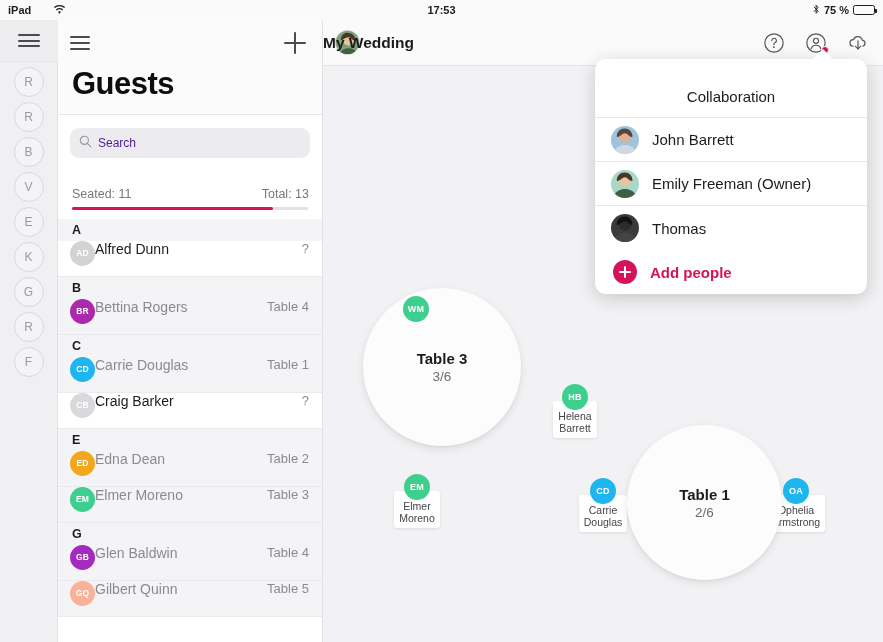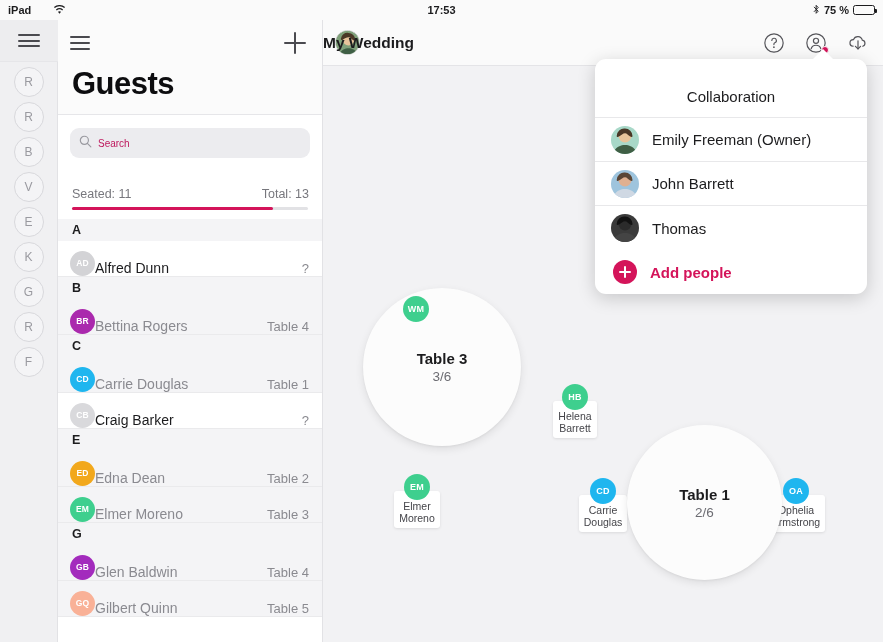--- a/index.html
+++ b/index.html
@@ -61,34 +61,34 @@
   .plus-btn::after{top:2px;bottom:2px;left:12px;width:1.8px;}
   .guests-title {
     font-size: 31px; font-weight: 700; color:#0d0d0f; letter-spacing:-0.5px;
     padding: 0 0 12px 14px; background:#fbfbfb; border-bottom:1px solid #e6e6e9;
   }
   .search-wrap { padding: 13px 12px 0 12px; background:#fff;}
   .search-box {
     height: 30px; background:#ececef; border-radius:9px;
     display:flex; align-items:center; gap:6px; padding: 0 9px;
   }
-  .search-ph { font-size:10px; color:#be185d; }
+  .search-ph { font-size:12px; color:#4c1d95; }
   .counts {
     display:flex; justify-content:space-between; padding: 29px 13px 6px 14px;
     font-size: 12.5px; color: #77777d;
   }
   .prog-track { margin: 0 14px; height: 2.5px; background:#e2e2e5; border-radius:2px; position:relative;}
   .prog-fill { position:absolute;left:0;top:0;bottom:0;background:#d4145a;border-radius:2px;}
 
   .list { margin-top: 9px; }
   .sec-head {
     padding: 4px 0 4px 14px; font-size: 12.5px; font-weight:700; color:#1c1c1e;
     background: #f4f4f6;
   }
-  .grow { background:#f4f4f6; height:36px; display:flex; align-items:flex-end; padding:0 13px 0 12px;
+  .grow { background:#f4f4f6; height:36px; display:flex; align-items:flex-start; padding:0 13px 0 12px;
           border-bottom:1px solid #eaeaec;}
   .grow.unseated { background:#ffffff; }
   .g-av { width:25px;height:25px;border-radius:50%;flex:0 0 25px;
           display:flex;align-items:center;justify-content:center;
           color:#fff;font-size:8.5px;font-weight:700;letter-spacing:.2px;}
   .g-name { flex:1; font-size: 14px; color:#8a8a90; }
   .grow.unseated .g-name { color:#1c1c1e; }
   .g-tbl { font-size: 13px; color:#8a8a90; }
 
   
@@ -354,35 +354,35 @@
       </div>
 
   </div>
 
   <div class="pop-arrow"></div>
   <div class="pop">
     <div class="pop-title">Collaboration</div>
     <div id="pop-rows">
         <div class="pop-row">
           <div class="pop-av"><svg viewBox="0 0 28 28" width="28" height="28">
+              <rect width="28" height="28" fill="#9ec4dd"></rect>
+              <circle cx="14" cy="10" r="6.5" fill="#e0b090"></circle>
+              <path d="M14 2.5a7.5 7.5 0 0 1 7.5 7.5c0 1.2-1.2 1.1-2.3.5-2.1-1.1-3.2-3.2-5.2-3.2S10.1 9.4 8 10.5c-1.1.6-2.3.7-2.3-.5A7.5 7.5 0 0 1 14 2.5z" fill="#5a4636"></path>
+              <path d="M2 28c1.8-6.5 6.8-9 12-9s10.2 2.5 12 9z" fill="#cfd8e3"></path>
+            </svg></div>
+          <div class="pop-name">John Barrett</div>
+        </div>
+        <div class="pop-row">
+          <div class="pop-av"><svg viewBox="0 0 28 28" width="28" height="28">
               <rect width="28" height="28" fill="#a8d8c8"></rect>
               <circle cx="14" cy="10" r="6.5" fill="#e8c49a"></circle>
               <path d="M14 2.5a7.5 7.5 0 0 1 7.5 7.5c0 1.2-1.2 1.1-2.3.5-2.1-1.1-3.2-3.2-5.2-3.2S10.1 9.4 8 10.5c-1.1.6-2.3.7-2.3-.5A7.5 7.5 0 0 1 14 2.5z" fill="#4a3726"></path>
               <path d="M2 28c1.8-6.5 6.8-9 12-9s10.2 2.5 12 9z" fill="#3f5f45"></path>
             </svg></div>
           <div class="pop-name">Emily Freeman (Owner)</div>
-        </div>
-        <div class="pop-row">
-          <div class="pop-av"><svg viewBox="0 0 28 28" width="28" height="28">
-              <rect width="28" height="28" fill="#9ec4dd"></rect>
-              <circle cx="14" cy="10" r="6.5" fill="#e0b090"></circle>
-              <path d="M14 2.5a7.5 7.5 0 0 1 7.5 7.5c0 1.2-1.2 1.1-2.3.5-2.1-1.1-3.2-3.2-5.2-3.2S10.1 9.4 8 10.5c-1.1.6-2.3.7-2.3-.5A7.5 7.5 0 0 1 14 2.5z" fill="#5a4636"></path>
-              <path d="M2 28c1.8-6.5 6.8-9 12-9s10.2 2.5 12 9z" fill="#cfd8e3"></path>
-            </svg></div>
-          <div class="pop-name">John Barrett</div>
         </div>
         <div class="pop-row">
           <div class="pop-av"><svg viewBox="0 0 28 28" width="28" height="28">
               <rect width="28" height="28" fill="#3a3a3a"></rect>
               <circle cx="14" cy="10" r="6.5" fill="#2b2b2b"></circle>
               <path d="M14 2.5a7.5 7.5 0 0 1 7.5 7.5c0 1.2-1.2 1.1-2.3.5-2.1-1.1-3.2-3.2-5.2-3.2S10.1 9.4 8 10.5c-1.1.6-2.3.7-2.3-.5A7.5 7.5 0 0 1 14 2.5z" fill="#121212"></path>
               <path d="M2 28c1.8-6.5 6.8-9 12-9s10.2 2.5 12 9z" fill="#444"></path>
             </svg></div>
           <div class="pop-name">Thomas</div>
         </div>

